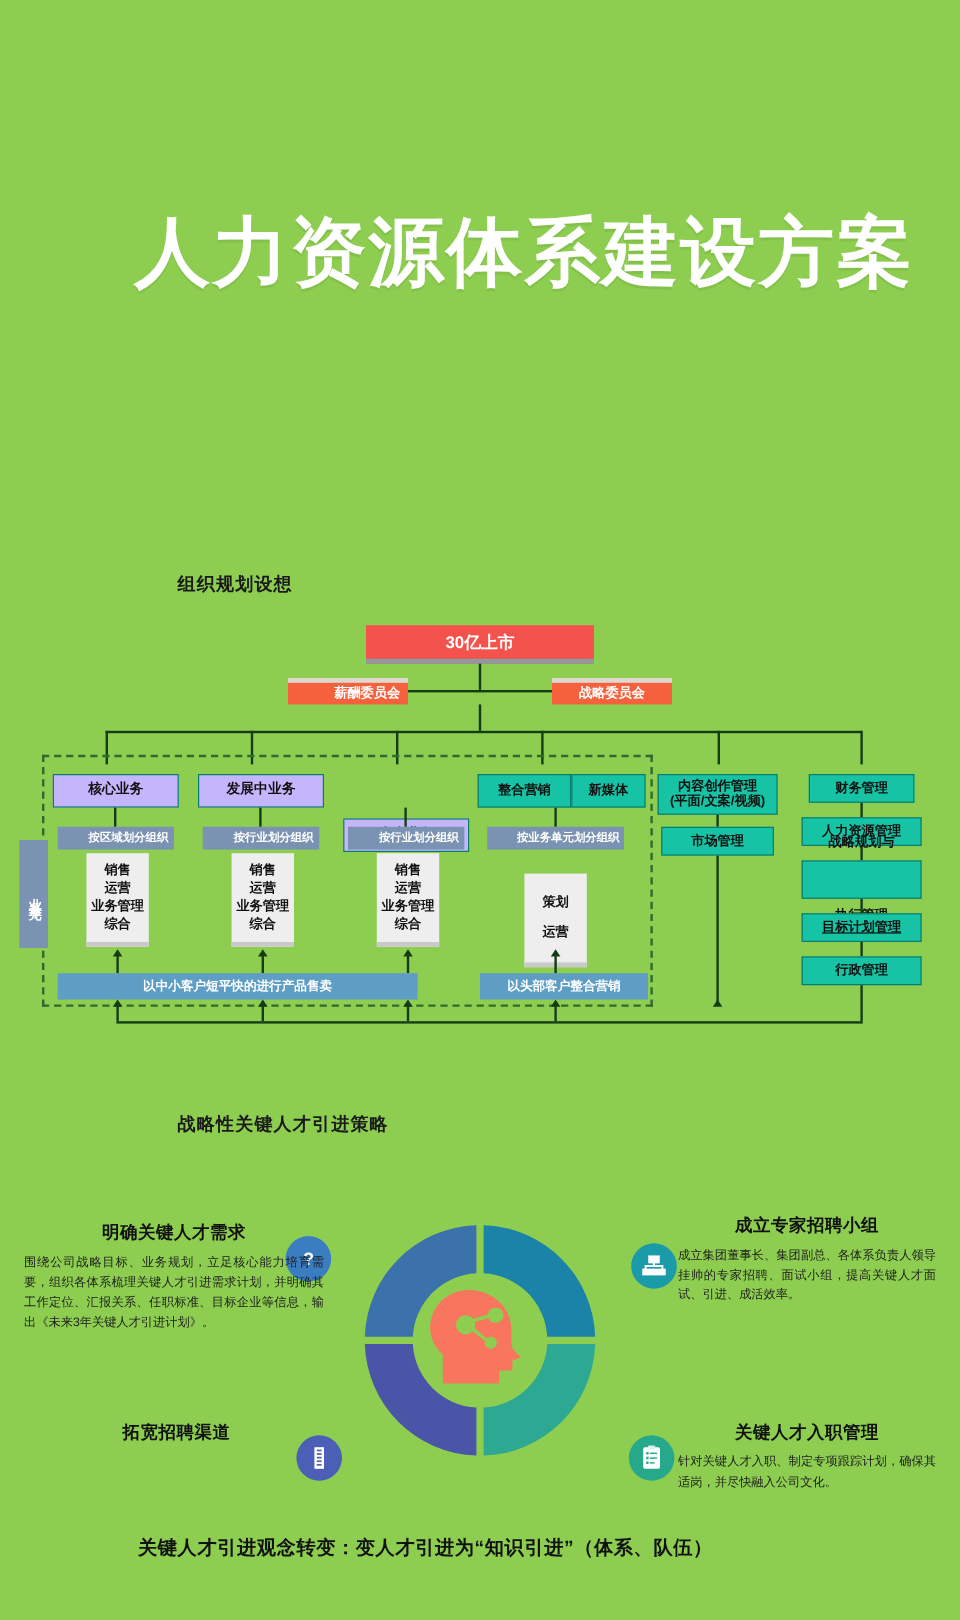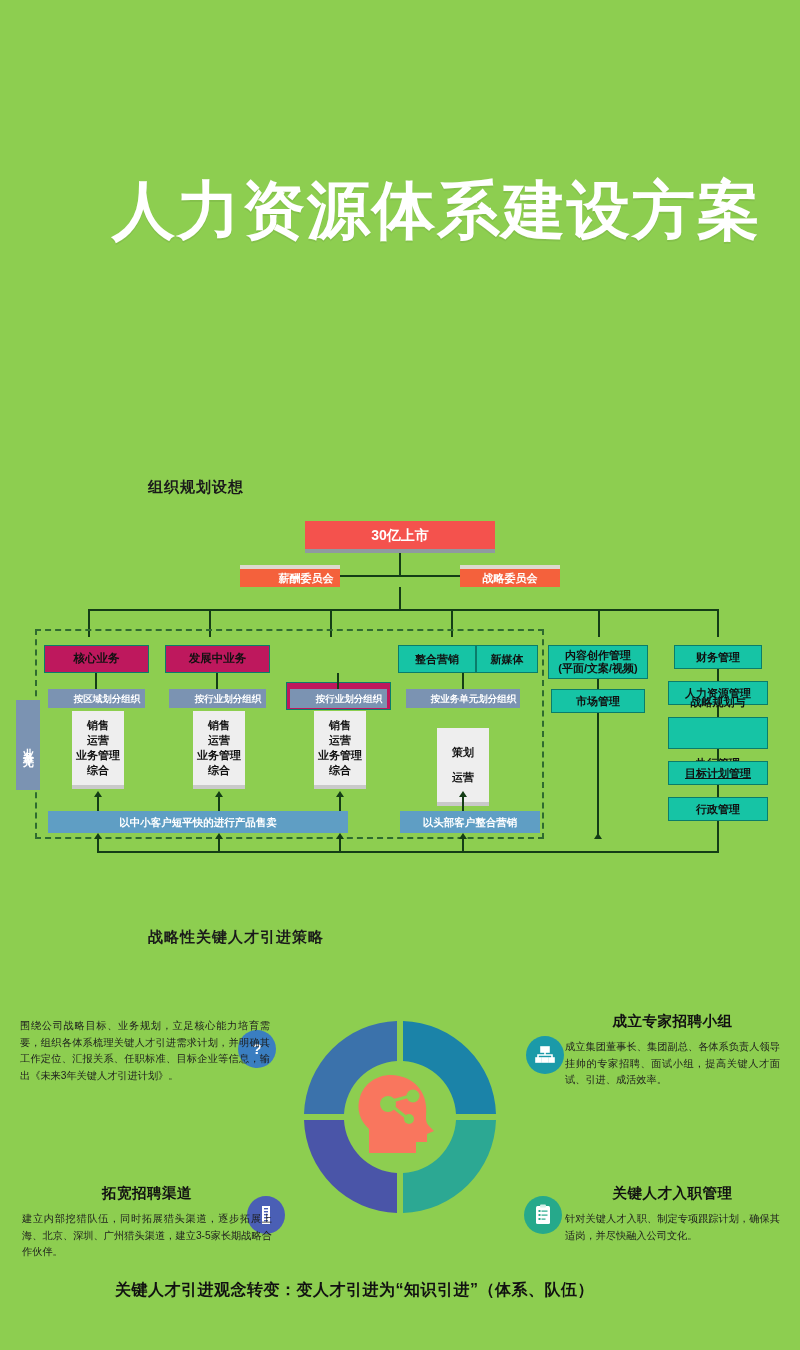--- a/index.html
+++ b/index.html
@@ -31,21 +31,21 @@
   
   .org{position:absolute;left:0;top:505px;width:800px;height:365px;}
   .box{position:absolute;box-sizing:border-box;display:flex;
        align-items:center;justify-content:center;text-align:left;
        font-weight:bold;line-height:1.18;}
 
   .b-top{background:#f4524d;color:#fff;font-size:14px;
          border-bottom:4px solid #8f9aa0;}
   .b-comm{background:#f4613c;color:#fff;font-size:11px;
           border-top:4px solid #ddd9cf;}
-  .b-teal{background:#be185d;color:#111;font-size:11.5px;
+  .b-teal{background:#c4b5fd;color:#111;font-size:11.5px;
           border:1.5px solid #0a7d6a;}
   .b-teal2{background:#16c4a5;color:#111;font-size:11px;
           border:1.5px solid #0a7d6a;}
   .b-slate{background:#7b93b2;color:#fff;font-size:9.5px;padding-left:21px;}
   .b-white{background:#eeeeee;color:#111;font-size:11px;
            flex-direction:column;border-bottom:4px solid #c9c9c9;}
   .b-white div{margin:1px 0;}
   .b-bar{background:#5f9ec4;color:#fff;font-size:10.5px;}
   .b-unit{background:#7b93b2;color:#fff;font-size:11px;
           writing-mode:vertical-rl;letter-spacing:3px;}
@@ -215,20 +215,21 @@
       </g>
     </svg>
   </div>
 
   <div class="ic" style="left:238px;top:1030px;background:#3a7ec1;">
     <svg width="20" height="20" viewBox="0 0 20 20">
         <text x="10" y="15" text-anchor="middle" font-family="Liberation Sans, sans-serif" font-size="15" font-weight="bold" fill="#ffffff">?</text>
       </svg>
   </div>
   <div class="card" style="left:20px;top:1018px;">
+    <div class="ct">明确关键人才需求</div>
     <div class="cb">围绕公司战略目标、业务规划，立足核心能力培育需要，组织各体系梳理关键人才引进需求计划，并明确其工作定位、汇报关系、任职标准、目标企业等信息，输出《未来3年关键人才引进计划》。</div>
   </div>
 
   <div class="ic" style="left:526px;top:1036px;background:#1b9aa8;">
     <svg width="22" height="22" viewBox="0 0 22 22" fill="none" stroke="#ffffff" stroke-width="1.6">
       <rect x="7" y="3" width="8" height="5" fill="#ffffff"></rect>
       <path d="M11 8 v3 M4 14 v-3 h14 v3"></path>
       <rect x="2" y="14" width="5" height="4" fill="#ffffff"></rect>
       <rect x="8.5" y="14" width="5" height="4" fill="#ffffff"></rect>
       <rect x="15" y="14" width="5" height="4" fill="#ffffff"></rect>
@@ -246,21 +247,20 @@
         <rect x="6" y="3" width="4" height="1.4"></rect>
           <rect x="6" y="6" width="4" height="1.4"></rect>
         <rect x="6" y="9" width="4" height="1.4"></rect>
           <rect x="6" y="12" width="4" height="1.4"></rect>
         <rect x="6" y="15" width="4" height="1.4"></rect>
       </g>
     </svg>
   </div>
   <div class="card" style="left:22px;top:1184px;">
     <div class="ct">拓宽招聘渠道</div>
-    <div class="cb">建立内部挖猎队伍，同时拓展猎头渠道，逐步拓展上海、北京、深圳、广州猎头渠道，建立3-5家长期战略合作伙伴。</div>
   </div>
 
   <div class="ic" style="left:524px;top:1196px;background:#26a98b;">
     <svg width="20" height="22" viewBox="0 0 20 22">
       <rect x="3" y="2" width="14" height="18" rx="1.5" fill="#ffffff"></rect>
       <rect x="7" y="0.5" width="6" height="3" rx="1" fill="#d7f0ea"></rect>
       <g fill="#26a98b">
         <rect x="5.5" y="6" width="2" height="2"></rect>
           <rect x="8.5" y="6.5" width="6" height="1.2"></rect>
         <rect x="5.5" y="10" width="2" height="2"></rect>

